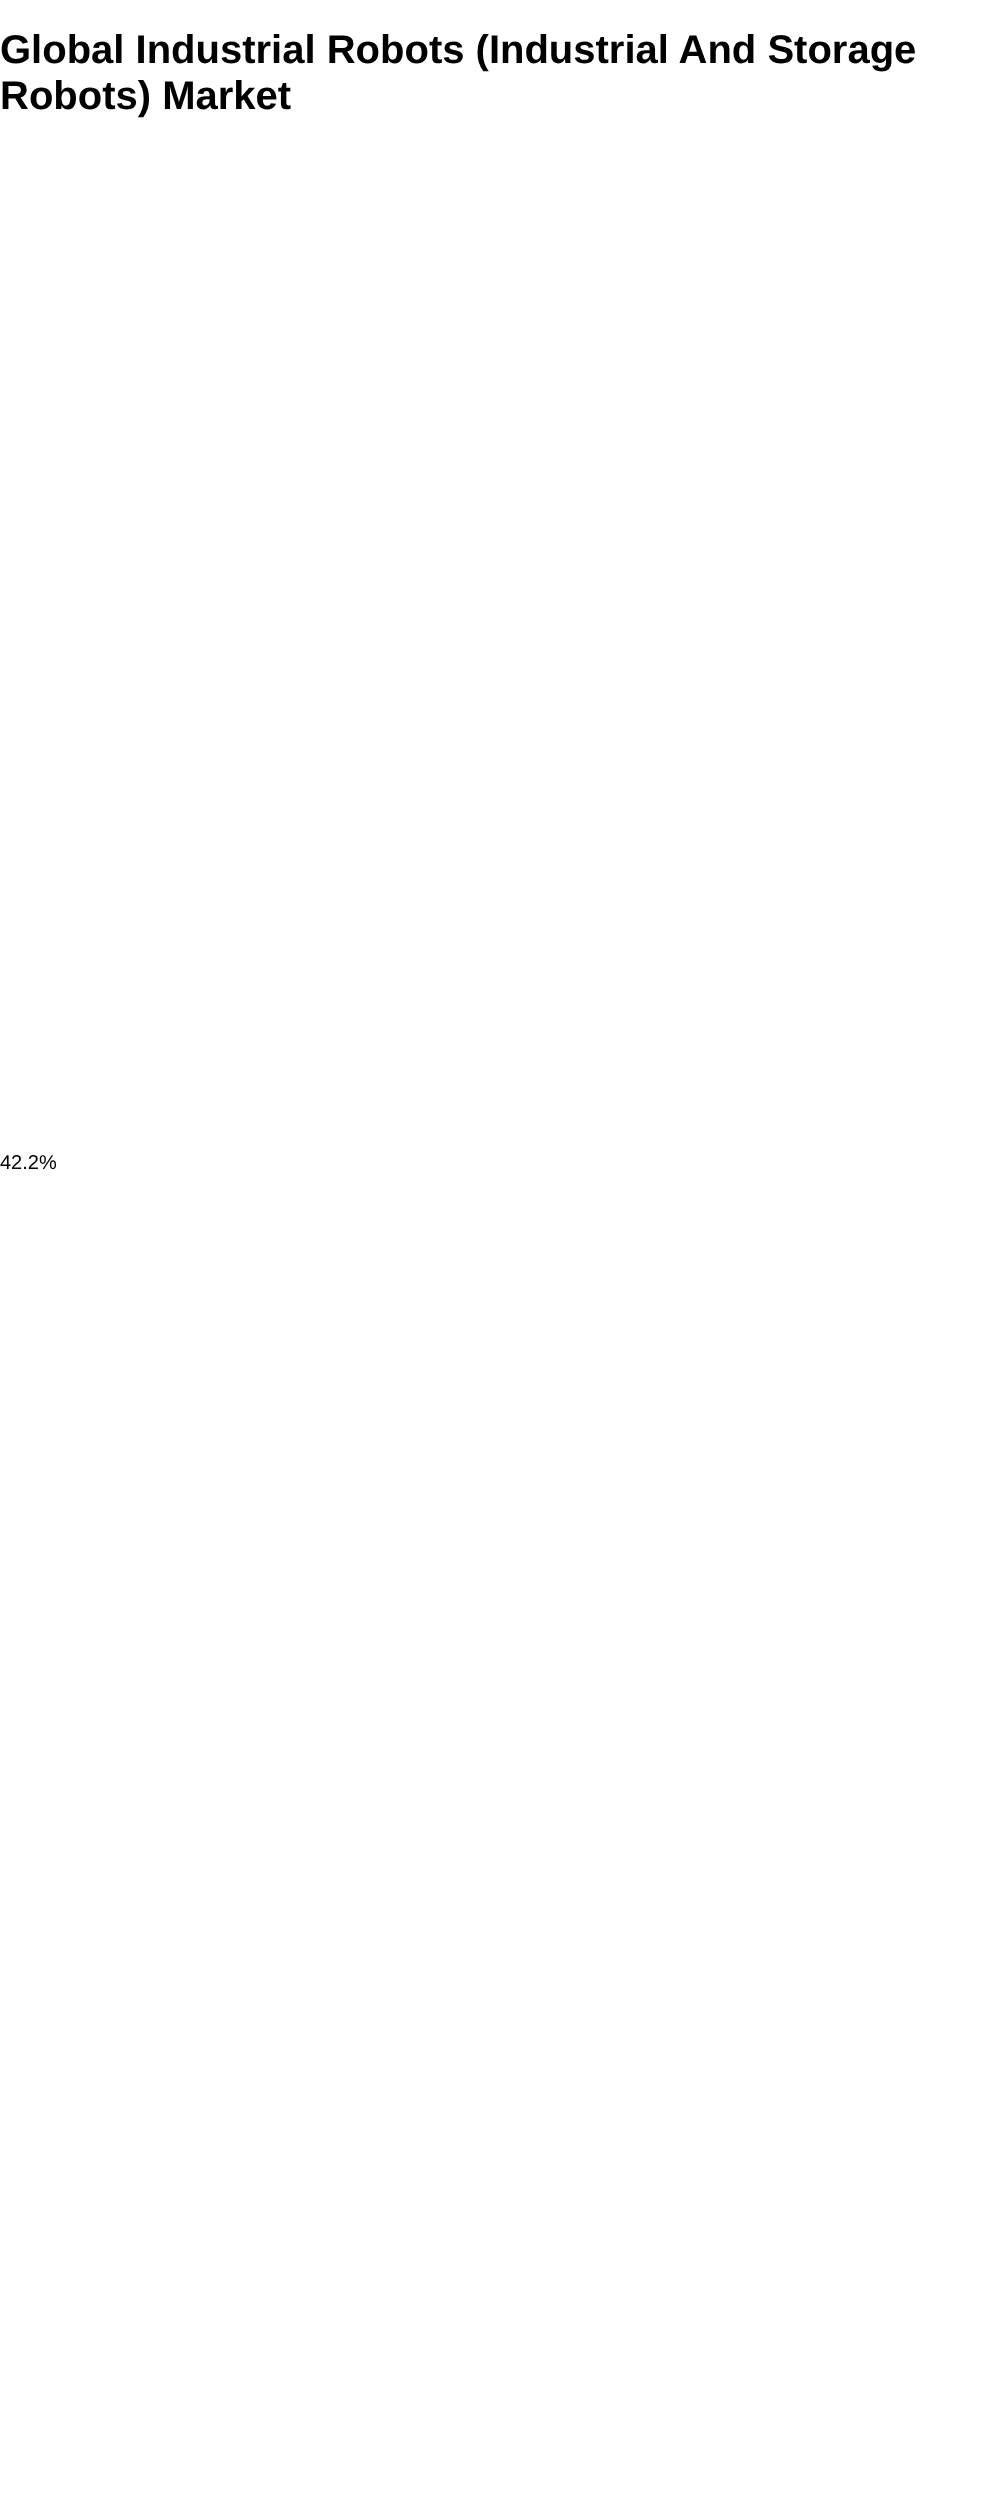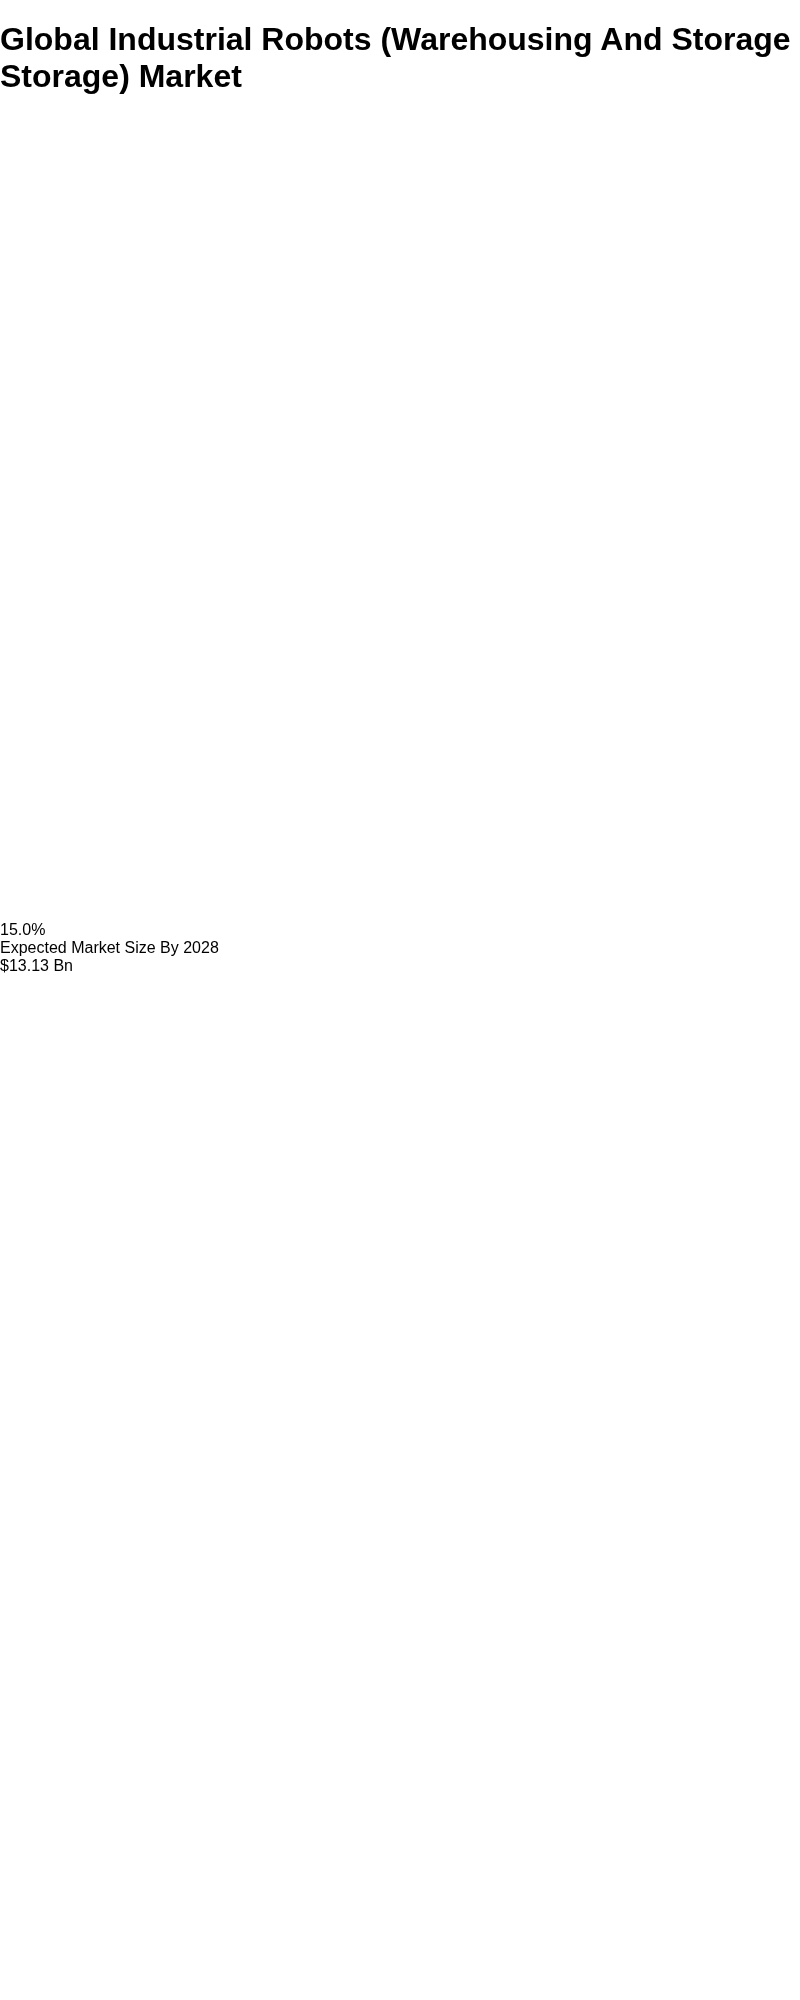--- a/index.html
+++ b/index.html
@@ -5,43 +5,38 @@
   html,body{margin:0;padding:0;}
   body{width:800px;height:2000px;background:#ffffff;font-family:"Liberation Sans",sans-serif;overflow:hidden;}
   .page{position:relative;width:800px;height:2000px;}
 </style>
 </head>
 <body>
 
 <div class="page">
 
   <div class="header">
-    <h1 class="header-title">Global Industrial Robots (Warehousing And Storage Storage) Market</h1>
+    <h1 class="header-title">Global Industrial Robots (Industrial And Storage Robots) Market</h1>
   </div>
 
   <div class="stat stat1">
     <div class="para para-left">
       <svg class="tile-icon" viewBox="0 0 120 120">
         <g fill="#ffffff">
           <path d="M22 77 L66 33 L66 52 L76 52 L76 16 L40 16 L40 26 L59 26 L15 70 Z"></path>
         </g>
       </svg>
     </div>
     <div class="stat-text stat-text-right">
       <div class="stat-rule"></div>
-      <div class="stat-value">15.0%</div>
+      <div class="stat-value">42.2%</div>
     </div>
   </div>
 
   <div class="stat stat2">
-    <div class="stat-text stat-text-left">
-      <div class="stat-label">Expected Market Size By 2028</div>
-      <div class="stat-rule"></div>
-      <div class="stat-value">$13.13 Bn</div>
-    </div>
     <div class="para para-right">
       <svg class="tile-icon" viewBox="0 0 120 120"></svg>
     </div>
   </div>
 
   <div class="lower">
     <svg class="skyline" viewBox="0 0 800 170" preserveAspectRatio="none"></svg>
 
     <div class="driver-row">
       <div class="driver-icon-wrap">

